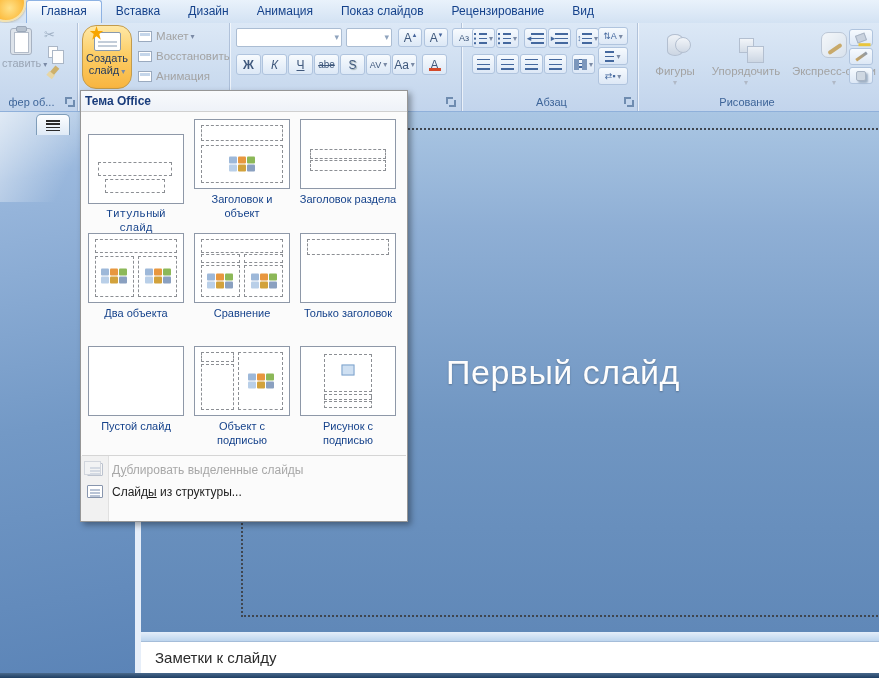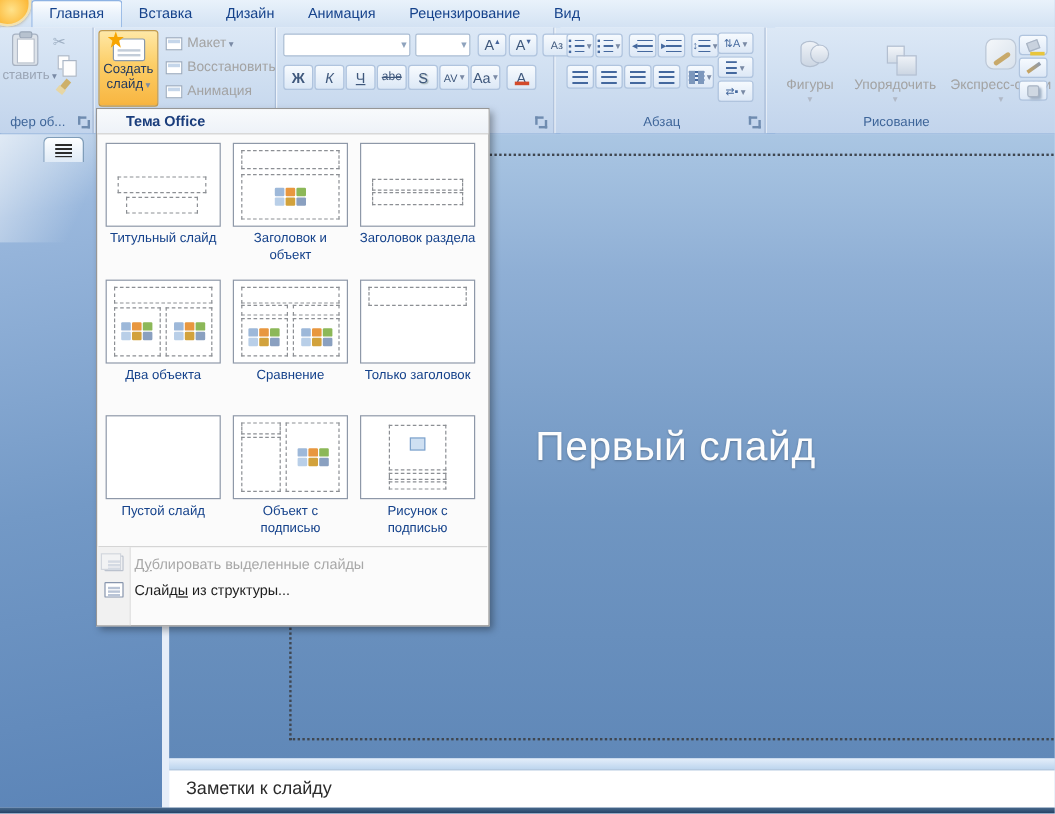--- a/index.html
+++ b/index.html
@@ -45,21 +45,21 @@
   .ic-cut { font-size:13px; color:#9fb0c4; }
   .ic-copy { width:10px; height:12px; background:#fdfdfd; border:1px solid #aab6c6; position:relative; margin:4px 0 0 4px; }
   .ic-copy::before { content:""; position:absolute; left:3px; top:3px; width:10px; height:12px;
     background:#fdfdfd; border:1px solid #aab6c6; }
   .ic-brush { width:5px; height:9px; background:#cdb06a; margin:8px 0 0 8px; transform:rotate(40deg); position:relative; }
   .ic-brush::after { content:""; position:absolute; left:-1px; top:8px; width:7px; height:5px; background:#e7d6a4; }
 
   
   .g-slides { left:78px; width:152px; }
   .newslide-btn { position:absolute; left:4px; top:2px; width:50px; height:64px;
-    background:linear-gradient(#ffe8a6,#fcce67 45%,#f8b540); border:1px solid #c29b4d; border-radius:3px;
+    background:linear-gradient(#ffe8a6,#fcce67 45%,#f8b540); border:1px solid #c29b4d; border-radius:14px;
     text-align:center; }
   .ic-newslide { width:27px; height:19px; background:#fff; border:1px solid #8899ad; border-radius:2px;
     margin:6px auto 1px; position:relative; }
   .ic-newslide::after { content:""; position:absolute; left:3px; bottom:3px; width:19px; height:2px;
     background:#c3cdd9; box-shadow:0 -4px 0 #c3cdd9; }
   .star { position:absolute; left:-5px; top:-7px; width:14px; height:14px; background:#f7a500;
     clip-path:polygon(50% 0,61% 35%,98% 35%,70% 57%,80% 98%,50% 74%,20% 98%,30% 57%,2% 35%,39% 35%); }
   .newslide-lbl { font-size:11px; color:#243a5e; line-height:12px; }
   .small-cmd { position:absolute; left:60px; height:18px; display:flex; align-items:center;
     font-size:11.5px; color:#a3a3a3; white-space:nowrap; }
@@ -146,21 +146,21 @@
     background:linear-gradient(#e4eefa,#bdd5ee); }
   .notes { position:absolute; left:141px; top:641px; width:738px; height:32px; background:#fff;
     border-top:1px solid #a5bdd9; font-size:15px; color:#2b2b2b; padding:7px 0 0 14px; }
   .bottombar { position:absolute; left:0; top:673px; width:879px; height:5px;
     background:linear-gradient(#49698c,#1f3f63); }
 
   
   .popup { position:absolute; left:80px; top:90px; width:328px; height:432px; background:#fbfbfb;
     border:1px solid #969696; box-shadow:3px 3px 6px rgba(0,0,0,.35); z-index:50; }
   .popup-head { position:absolute; left:0; top:0; right:0; height:21px; background:linear-gradient(#f8fafc,#eef2f8);
-    border-bottom:1px solid #d0d0d0; font-size:12px; font-weight:bold; color:#1a3d7c; padding:3px 0 0 24px; }
+    border-bottom:1px solid #d0d0d0; font-size:12px; font-weight:bold; color:#1a3d7c; padding:3px 0 0 4px; }
   .gallery { position:absolute; left:0; top:21px; right:0; height:343px; }
   .gal-cell { position:absolute; width:98px; text-align:center; }
   .thumb { width:96px; height:70px; margin:0 auto; background:#fff; border:1px solid #8e98a8; position:relative; }
   .ph { position:absolute; border:1px dashed #8c8f94; background:#fff; }
   .cluster { position:absolute; left:50%; top:50%; transform:translate(-50%,-50%);
     display:grid; grid-template-columns:repeat(3,8px); gap:1px; }
   .tile { width:8px; height:7px; border-radius:1px; }
   .pic-chip { position:absolute; left:50%; top:42%; transform:translate(-50%,-50%);
     width:13px; height:11px; background:#cfe0f2; border:1px solid #7fa3cc; }
   .gal-label { margin-top:3px; font-size:11px; line-height:14px; color:#15428b; }
@@ -184,20 +184,21 @@
 </head>
 <body>
 
 <div class="tabrow">
   <div class="orb"></div>
   <div class="tabs" id="tabs">
       <div class="tab active">Главная</div>
       <div class="tab">Вставка</div>
       <div class="tab">Дизайн</div>
       <div class="tab">Анимация</div>
+      <div class="tab">Показ слайдов</div>
       <div class="tab">Рецензирование</div>
       <div class="tab">Вид</div>
     </div>
 </div>
 
 <div class="ribbon">
 
   <div class="group g-clip">
     <div class="paste-btn">
       <div class="ic-paste"></div>
@@ -380,21 +381,21 @@
 
 <div class="splitter-h"></div>
 <div class="notes">
   <span>Заметки к слайду</span>
 </div>
 <div class="bottombar"></div>
 
 <div class="popup">
   <div class="popup-head">Тема Office</div>
   <div class="gallery" id="gallery">
-      <div class="gal-cell" style="left: 6px; top: 7px;">
+      <div class="gal-cell" style="left: 6px; top: 22px; font-family: Liberation Mono, monospace;">
         <div class="thumb">
           <div class="ph" style="left: 10%; top: 40%; width: 78%; height: 21%;"></div>
           <div class="ph" style="left: 17%; top: 64%; width: 64%; height: 21%;"></div>
         </div>
         <div class="gal-label">Титульный слайд</div>
       </div>
       <div class="gal-cell" style="left: 112px; top: 7px;">
         <div class="thumb">
           <div class="ph" style="left: 6%; top: 7%; width: 88%; height: 24%;"></div>
           <div class="ph" style="left: 6%; top: 37%; width: 88%; height: 55%;">

